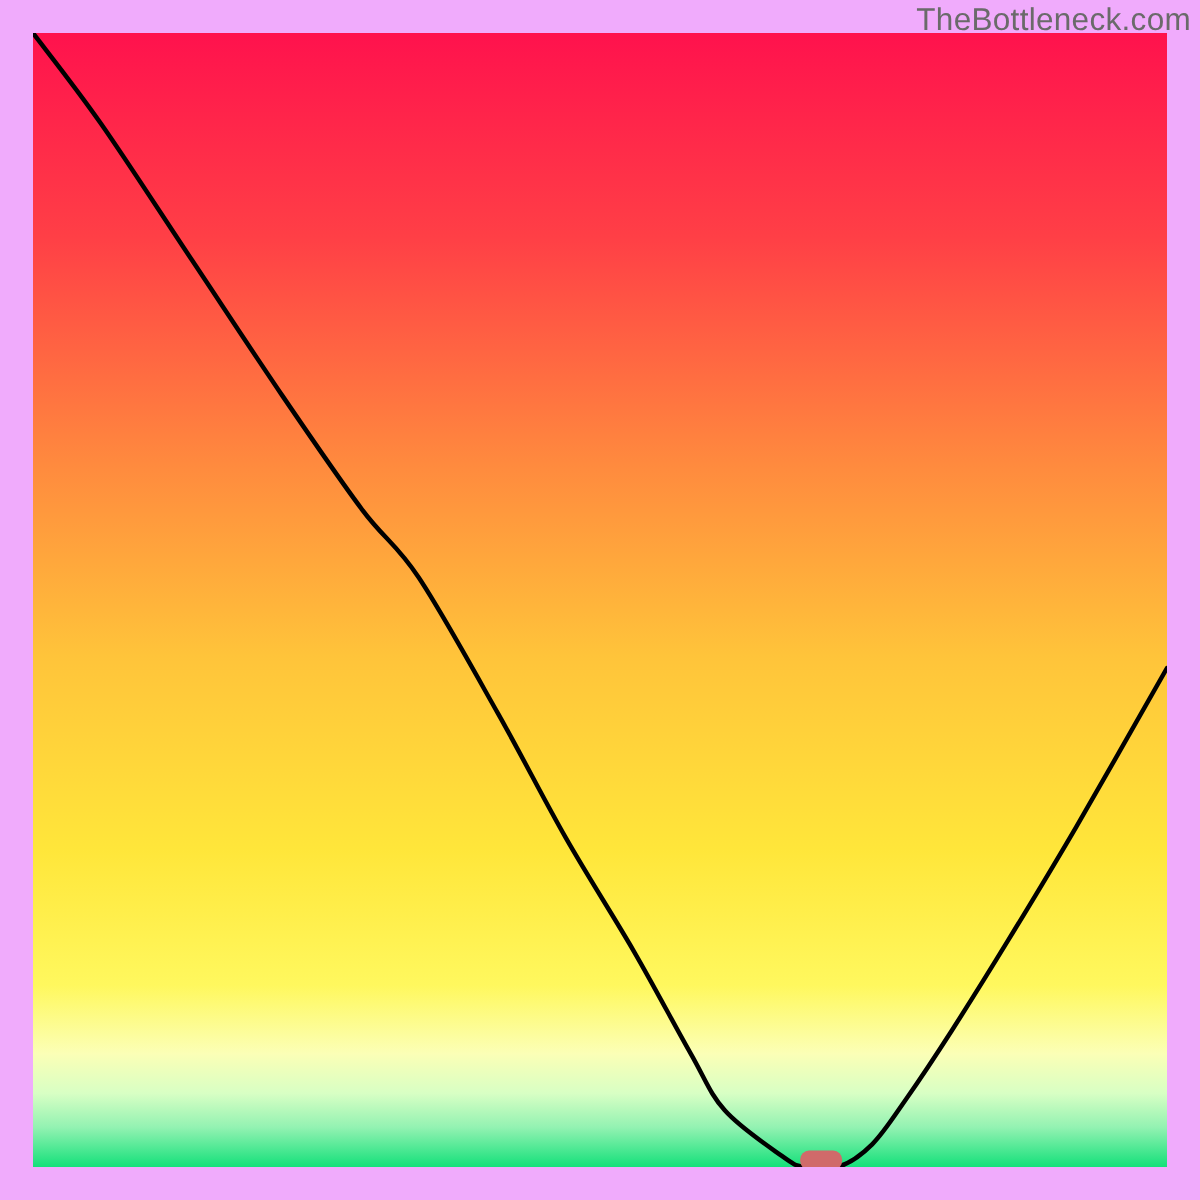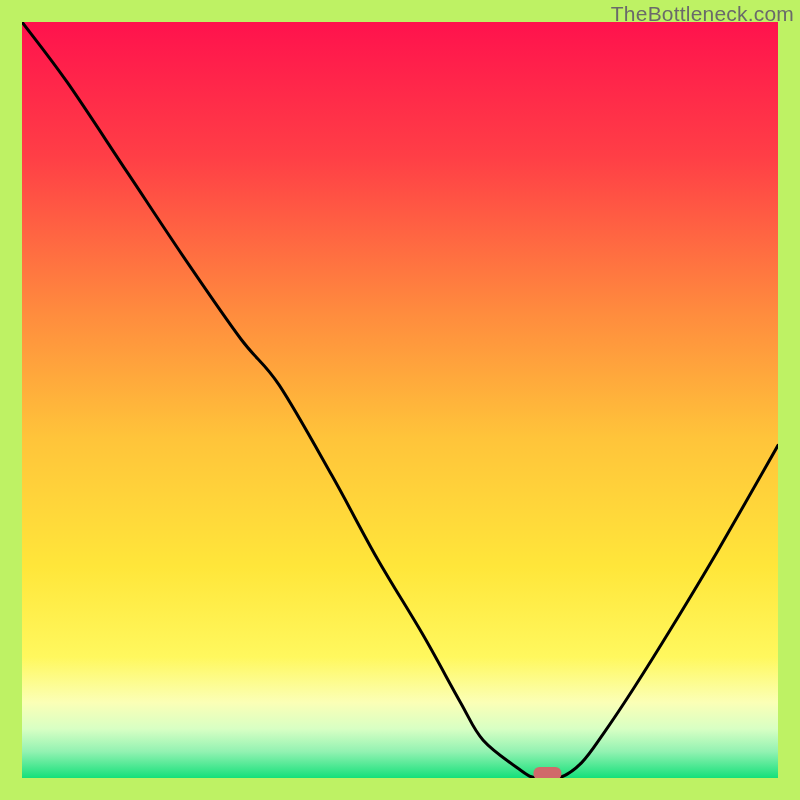--- a/index.html
+++ b/index.html
@@ -8,21 +8,21 @@
     background: #000;
     width: 800px;
     height: 800px;
     overflow: hidden;
     font-family: Arial, Helvetica, sans-serif;
   }
   .frame {
     position: relative;
     width: 800px;
     height: 800px;
-    background: #bef264;
+    background: #f0abfc;
   }
   .watermark {
     position: absolute;
     top: 2px;
     right: 6px;
     color: #6a6a6a;
     font-size: 21px;
     font-weight: 500;
     letter-spacing: 0.2px;
     z-index: 5;

